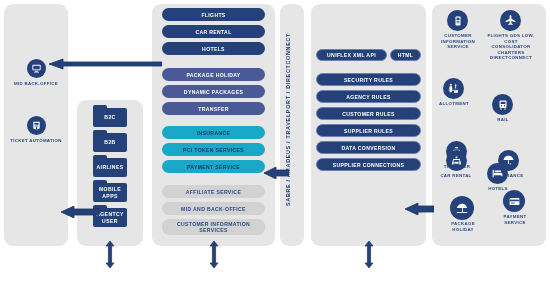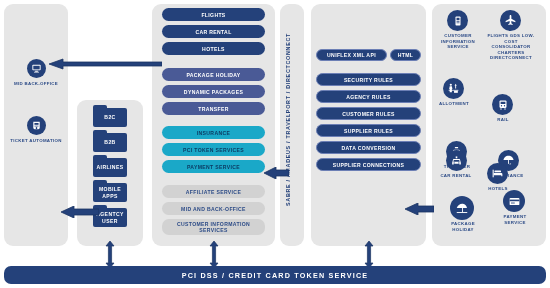--- a/index.html
+++ b/index.html
@@ -268,15 +268,14 @@
       <path d="M3.4 5v17H1l4 5 4-5H6.6V5H9L5 0 1 5z" fill="#24417a" stroke="#1b3362" stroke-width=".7"></path>
     </svg>
   </div>
 
   <div class="arrow" style="left:364px;top:241px;">
     <svg width="10" height="27" viewBox="0 0 10 27">
       <path d="M3.4 5v17H1l4 5 4-5H6.6V5H9L5 0 1 5z" fill="#24417a" stroke="#1b3362" stroke-width=".7"></path>
     </svg>
   </div>
 
-  <div id="bottom-bar" style="left:4px;top:266px;width:542px;height:18px;">PCI DSS / Credit Card Token Service</div>
 
 </div>
 
 </body></html>

